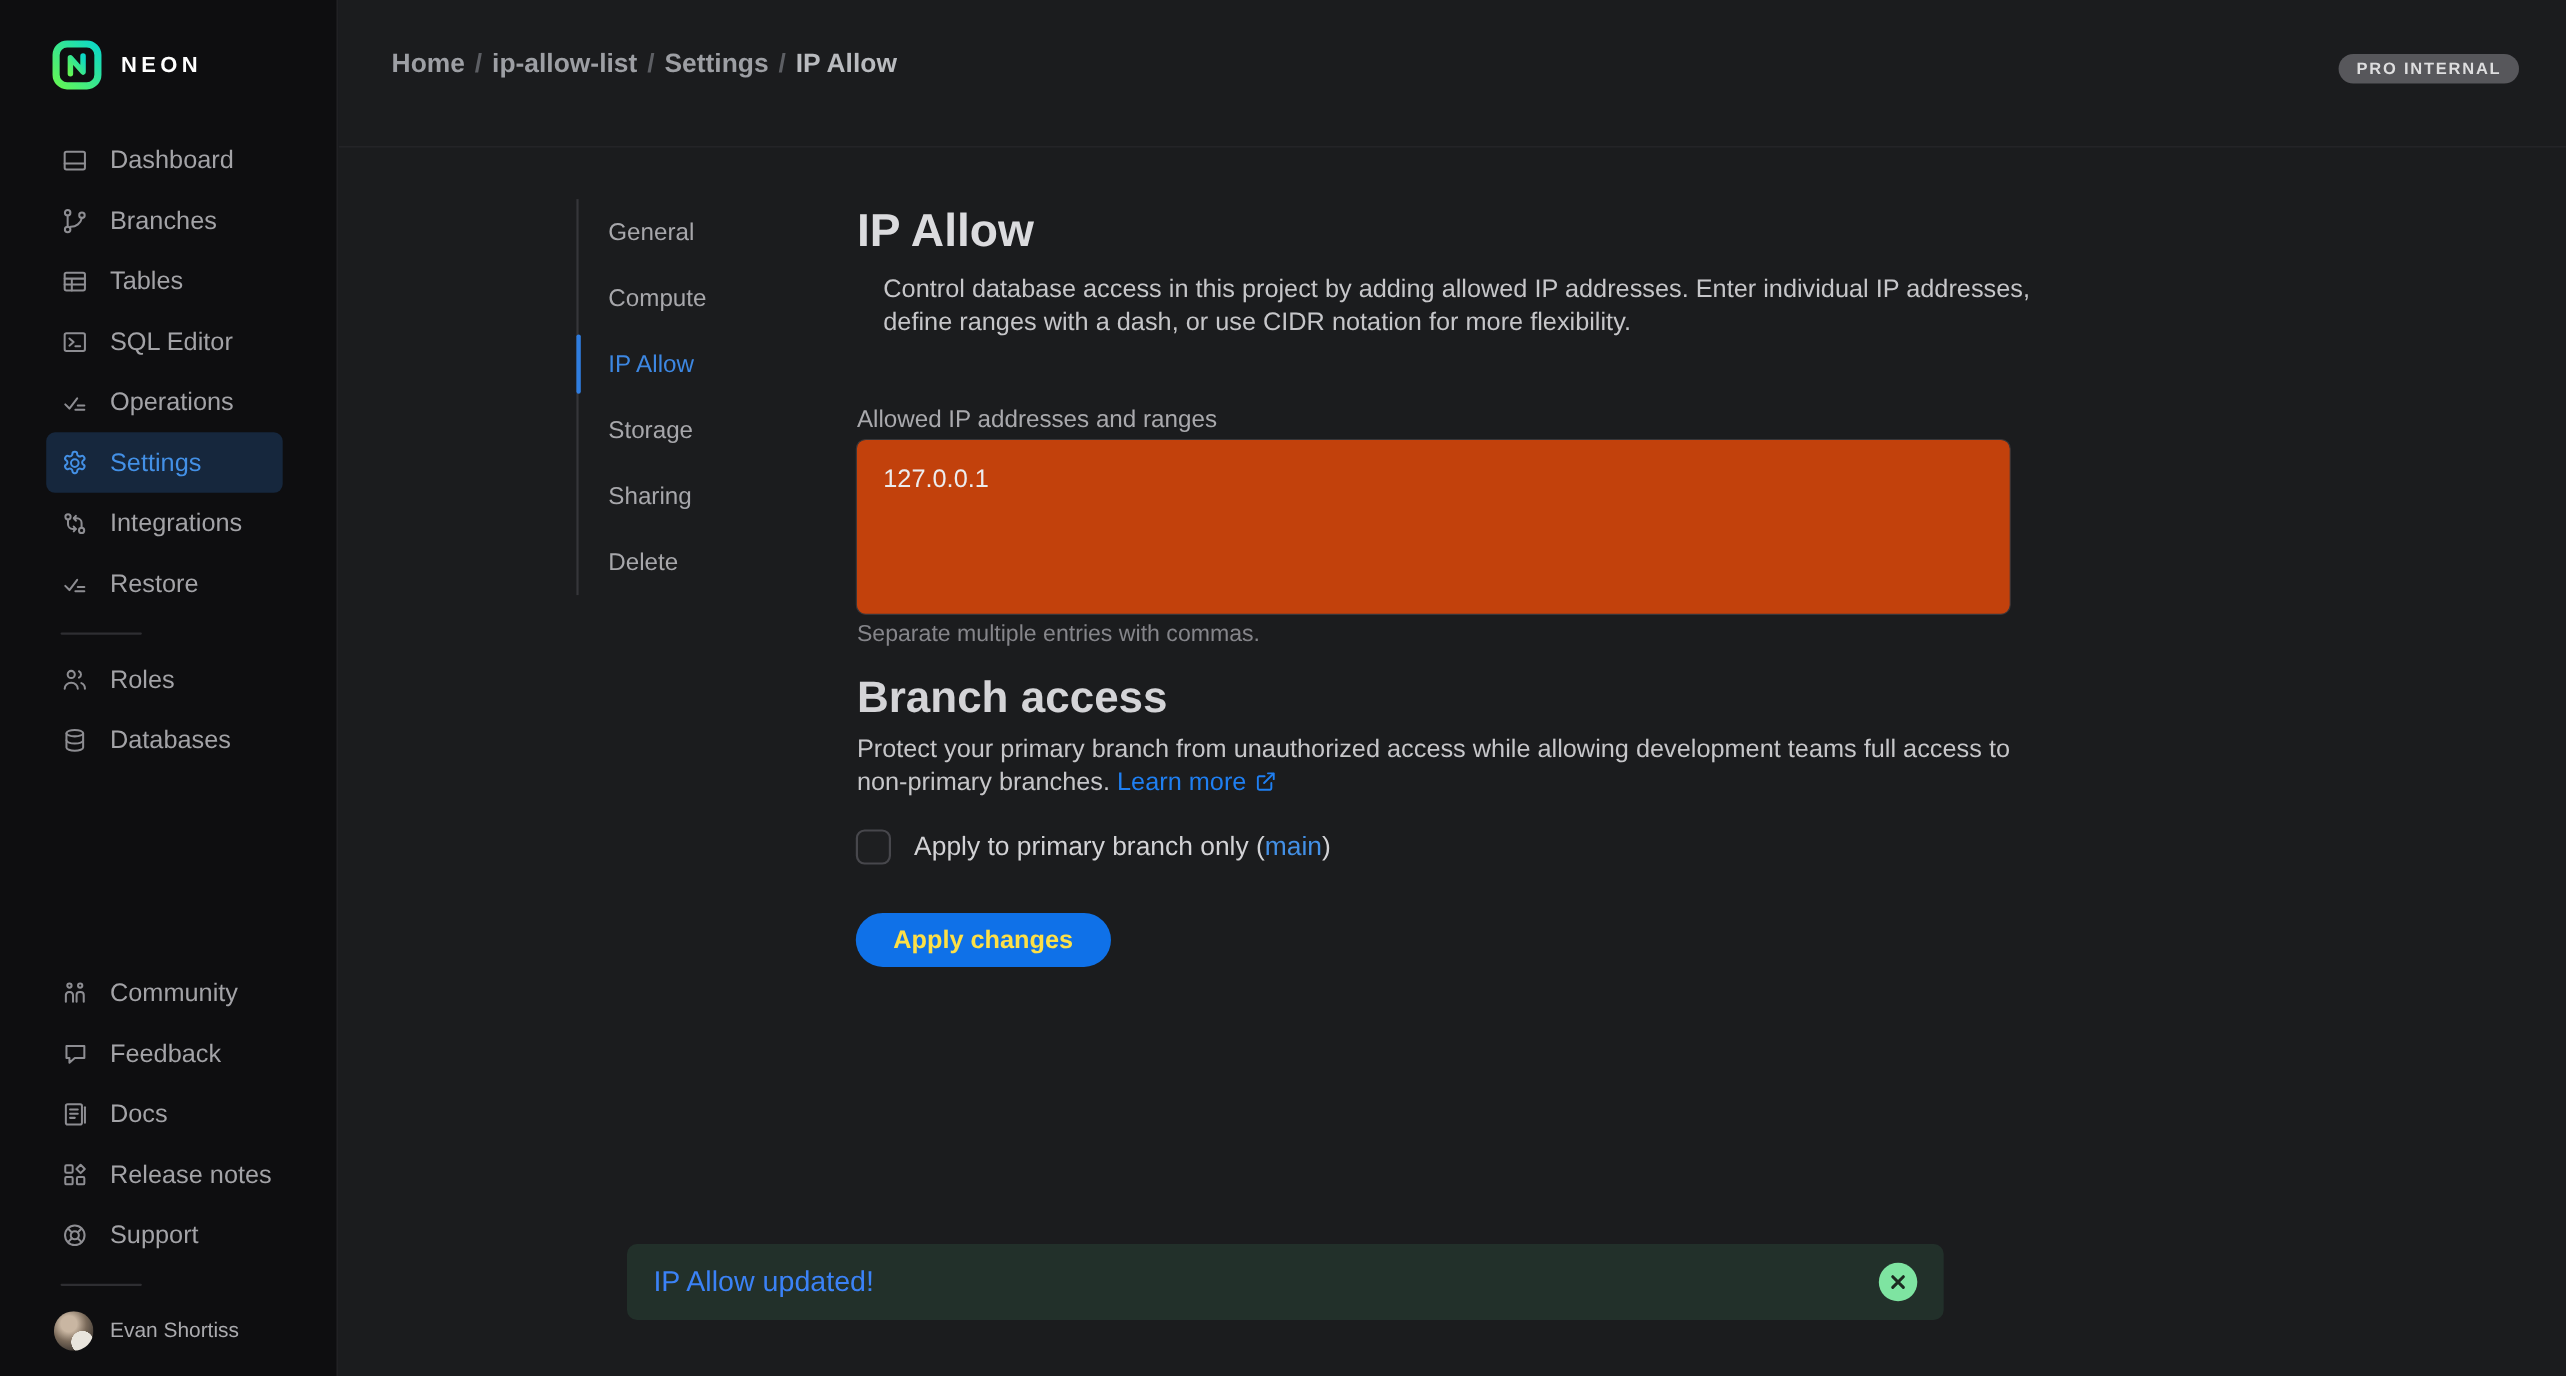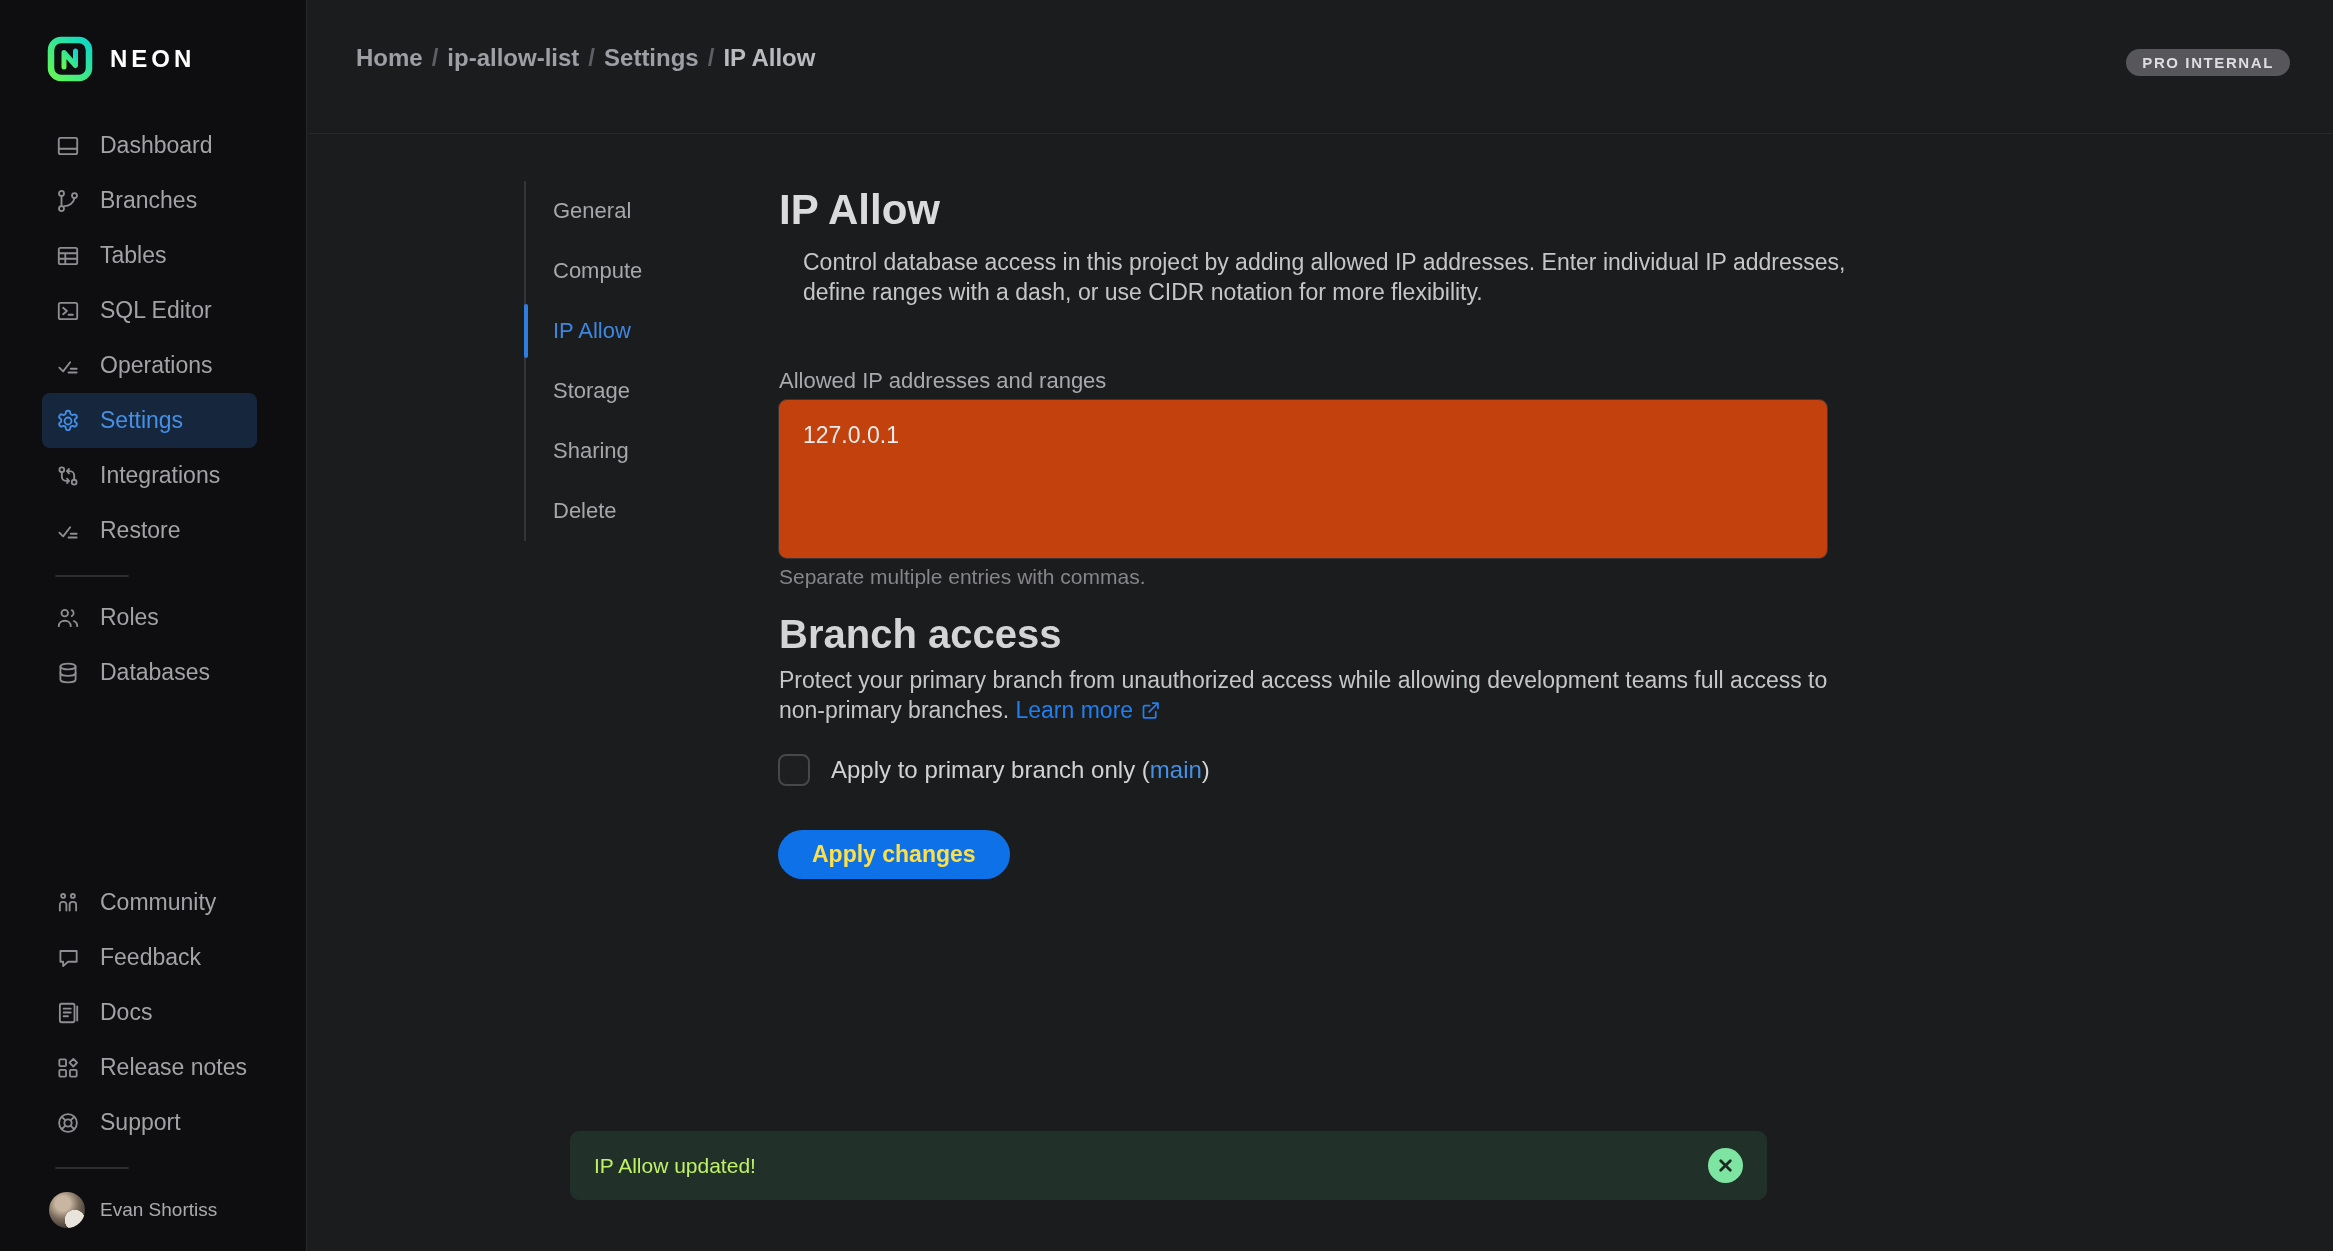--- a/index.html
+++ b/index.html
@@ -11,21 +11,21 @@
     -webkit-font-smoothing:antialiased;
   }
   svg { display:block; }
 
   
   .sidebar {
     position:absolute; left:0; top:0; bottom:0; width:307px;
     background:#0e0e10; border-right:1px solid #28282c;
   }
   .logo { position:absolute; left:47px; top:36px; display:flex; align-items:center; gap:17px; cursor:pointer; }
-  .wordmark { color:#ffffff; font-size:24px; font-weight:700; letter-spacing:4px;text-align:right; }
+  .wordmark { color:#ffffff; font-size:20px; font-weight:700; letter-spacing:4px;text-align:right; }
 
   .nav { position:absolute; left:0; top:118px; right:0; }
   .nav-bottom { position:absolute; left:0; bottom:14px; right:0; }
   .nav-item {
     display:flex; align-items:center; gap:19px;
     height:55px; margin:0 49px 0 42px; padding-left:13px;
     border-radius:8px; color:#a3a3a7; font-size:23px; cursor:pointer;
     white-space:nowrap;
   }
   .nav-item .ni-icon { width:26px; height:26px; color:#8d8d92; flex:0 0 26px; }
@@ -101,21 +101,21 @@
     background:#0f71e8; border-radius:25px;
     color:#fde047; font-size:23px; font-weight:700; font-family:"Liberation Sans", sans-serif;
   }
 
   
   .toast {
     position:absolute; left:570px; top:1131px; width:1197px; height:69px;
     background:#22302a; border-radius:9px;
     display:flex; align-items:center; padding:0 24px;
   }
-  .toast-msg { color:#bef264; font-size:21px; }
+  .toast-msg { color:#3b82f6; font-size:26px; }
   .toast-close {
     margin-left:auto; width:35px; height:35px; border-radius:50%;
     background:#7ee4a1; display:flex; align-items:center; justify-content:center; cursor:pointer;
   }
 </style>
 </head>
 <body>
 
 <div class="sidebar">
 

